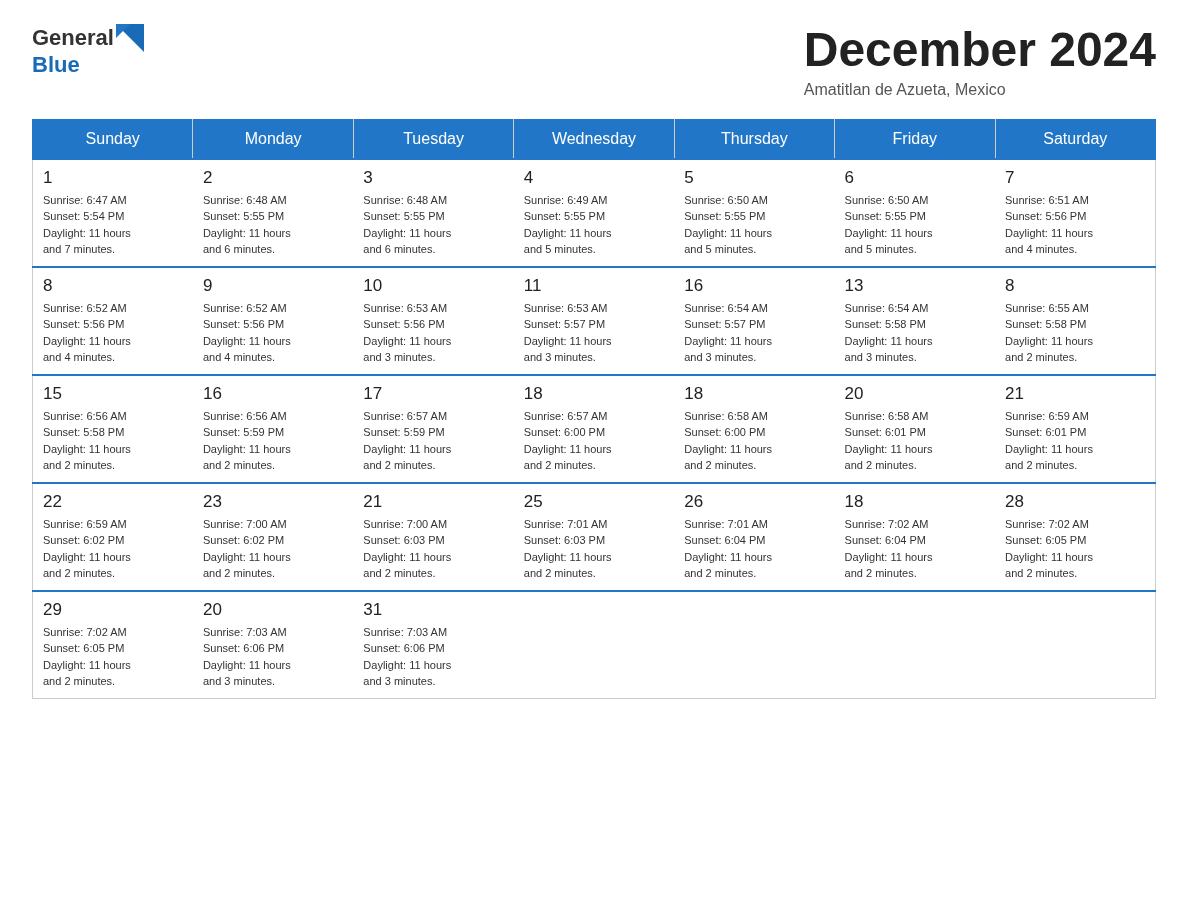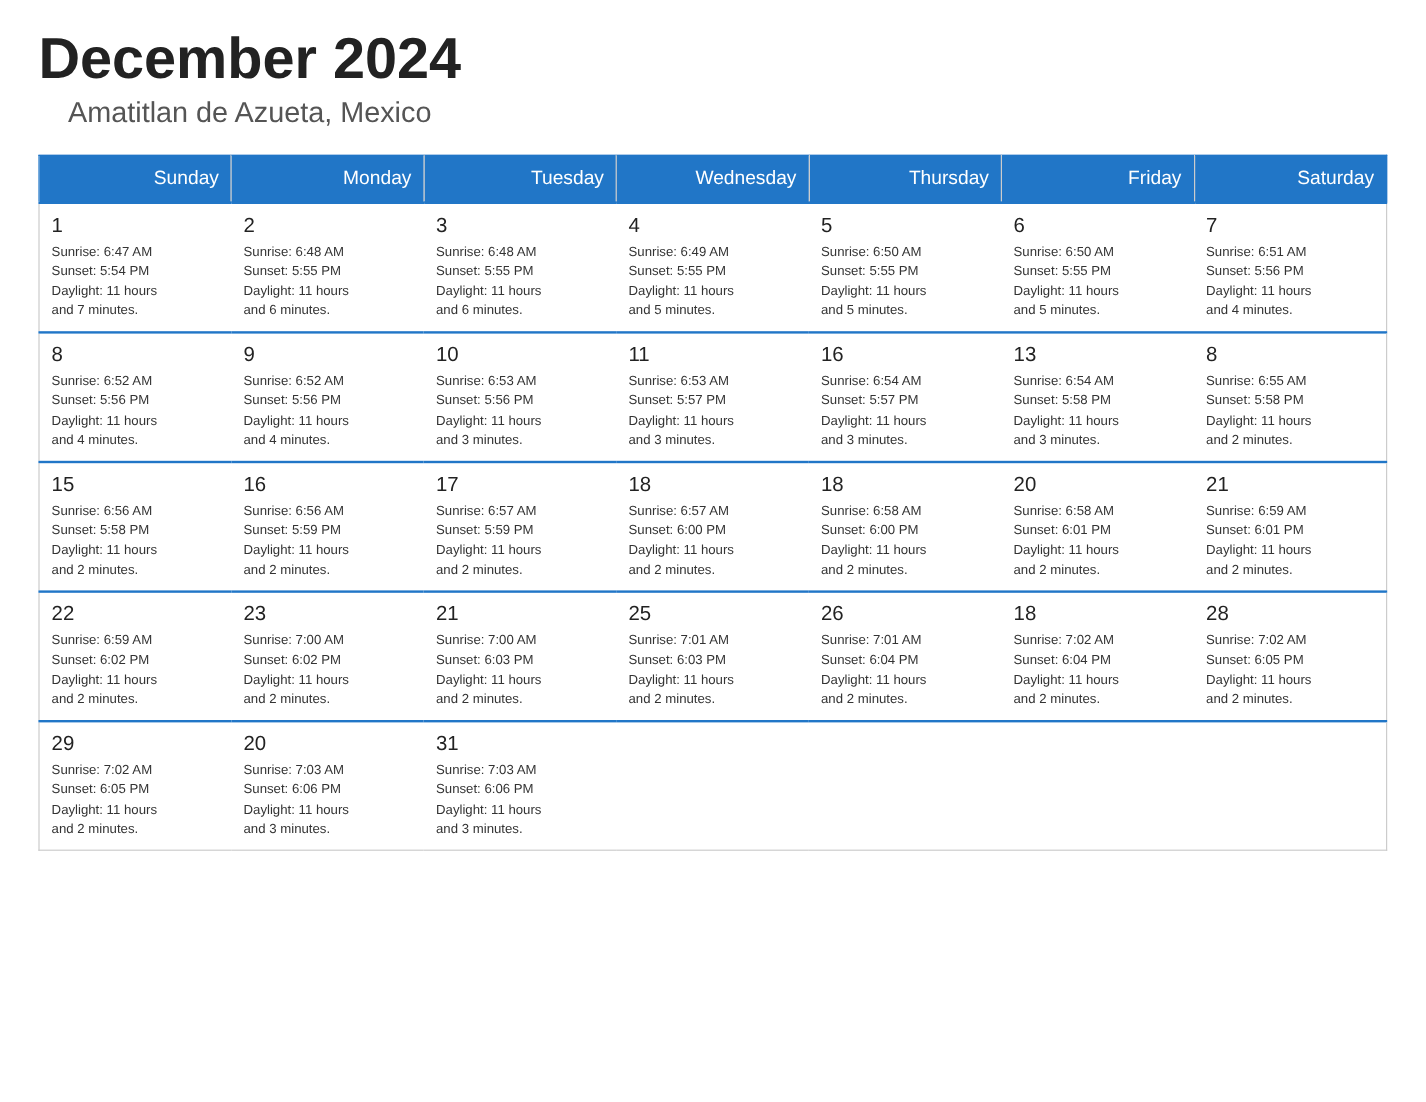--- a/index.html
+++ b/index.html
@@ -26,42 +26,42 @@
       font-weight: bold;
       color: #1a6bb5;
     }
     .logo-icon {
       width: 28px;
       height: 28px;
       margin-left: 2px;
       display: inline-block;
     }
     .title-block {
-      text-align: center;
+      text-align: left;
     }
     .month-title {
       font-size: 48px;
       font-weight: bold;
       color: #222;
       line-height: 1.1;
     }
     .location-title {
-      font-size: 24px;
+      font-size: 16px;
       color: #555;
       margin-top: 4px;
     }
     table {
       width: 100%;
       border-collapse: collapse;
     }
     th {
       background-color: #2176c7;
       color: white;
       padding: 10px 10px;
-      text-align: right;
+      text-align: center;
       font-size: 16px;
       font-weight: normal;
       border: 1px solid #2176c7;
     }
     td {
       border: 1px solid #ccc;
       vertical-align: top;
       padding: 8px 10px;
       width: 14.28%;
       min-height: 100px;
@@ -114,20 +114,32 @@
     }
     .logo-line {
       display: flex;
       align-items: center;
     }
   </style>
 </head>
 <body>
 
 <div class="header">
+  <div class="logo-wrapper">
+    <div class="logo-line">
+      <span class="logo-text-general">General</span>
+      <svg class="logo-icon" viewBox="0 0 28 28" xmlns="http://www.w3.org/2000/svg">
+        <polygon points="0,0 28,0 28,28" fill="#1a6bb5"></polygon>
+        <polygon points="0,0 14,0 0,14" fill="#2176c7"></polygon>
+      </svg>
+    </div>
+    <div>
+      <span class="logo-text-blue">Blue</span>
+    </div>
+  </div>
   <div class="title-block">
     <div class="month-title">December 2024</div>
     <div class="location-title">Amatitlan de Azueta, Mexico</div>
   </div>
 </div>
 
 <table>
   <thead>
     <tr>
       <th><span>Sunday</span></th>

